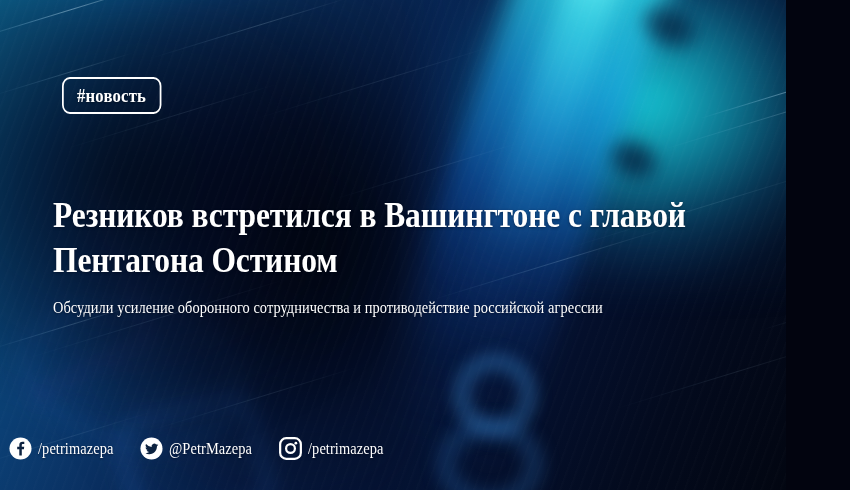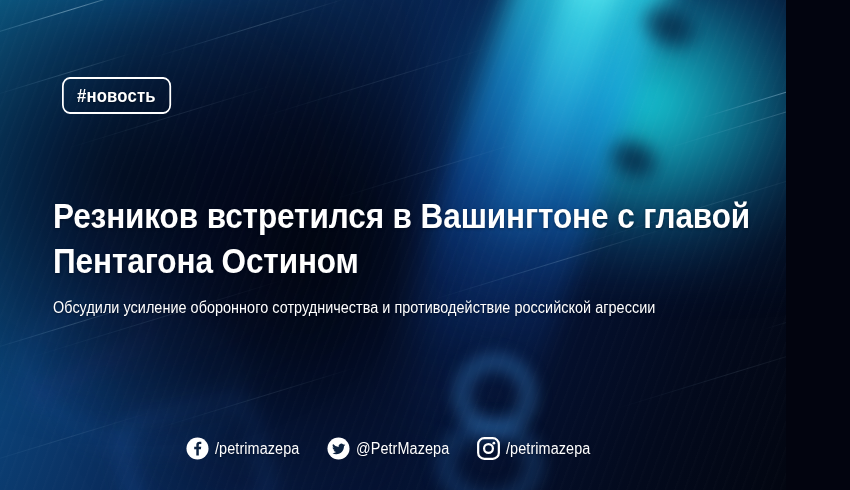--- a/index.html
+++ b/index.html
@@ -8,20 +8,21 @@
     font-family:"Liberation Sans", sans-serif;
     background:#02040f;
     overflow:hidden;
   }
 
   #card {
     position:relative;
     width:786px; height:490px;
     overflow:hidden;
     background:#d946ef;
+    font-family:Liberation Serif, serif;
   }
 
   
   .bg { position:absolute; inset:0; pointer-events:none; }
 
   
   #bg-base {
     background:
       linear-gradient(118deg,
         #0d5c86 0%,
@@ -224,21 +225,21 @@
     white-space:nowrap;
     text-shadow:0 1px 2px rgba(0,8,24,0.45);
   }
 
   
   #social-row {
     position:absolute;
     left:0; right:0; top:437px;
     display:flex;
     align-items:center;
-    justify-content:center;
+    justify-content:flex-start;
     gap:0;
   }
   .social-item {
     display:flex;
     align-items:center;
     margin:0 9px;
   }
   .social-item .sicon {
     width:23px; height:23px;
     flex:0 0 23px;

